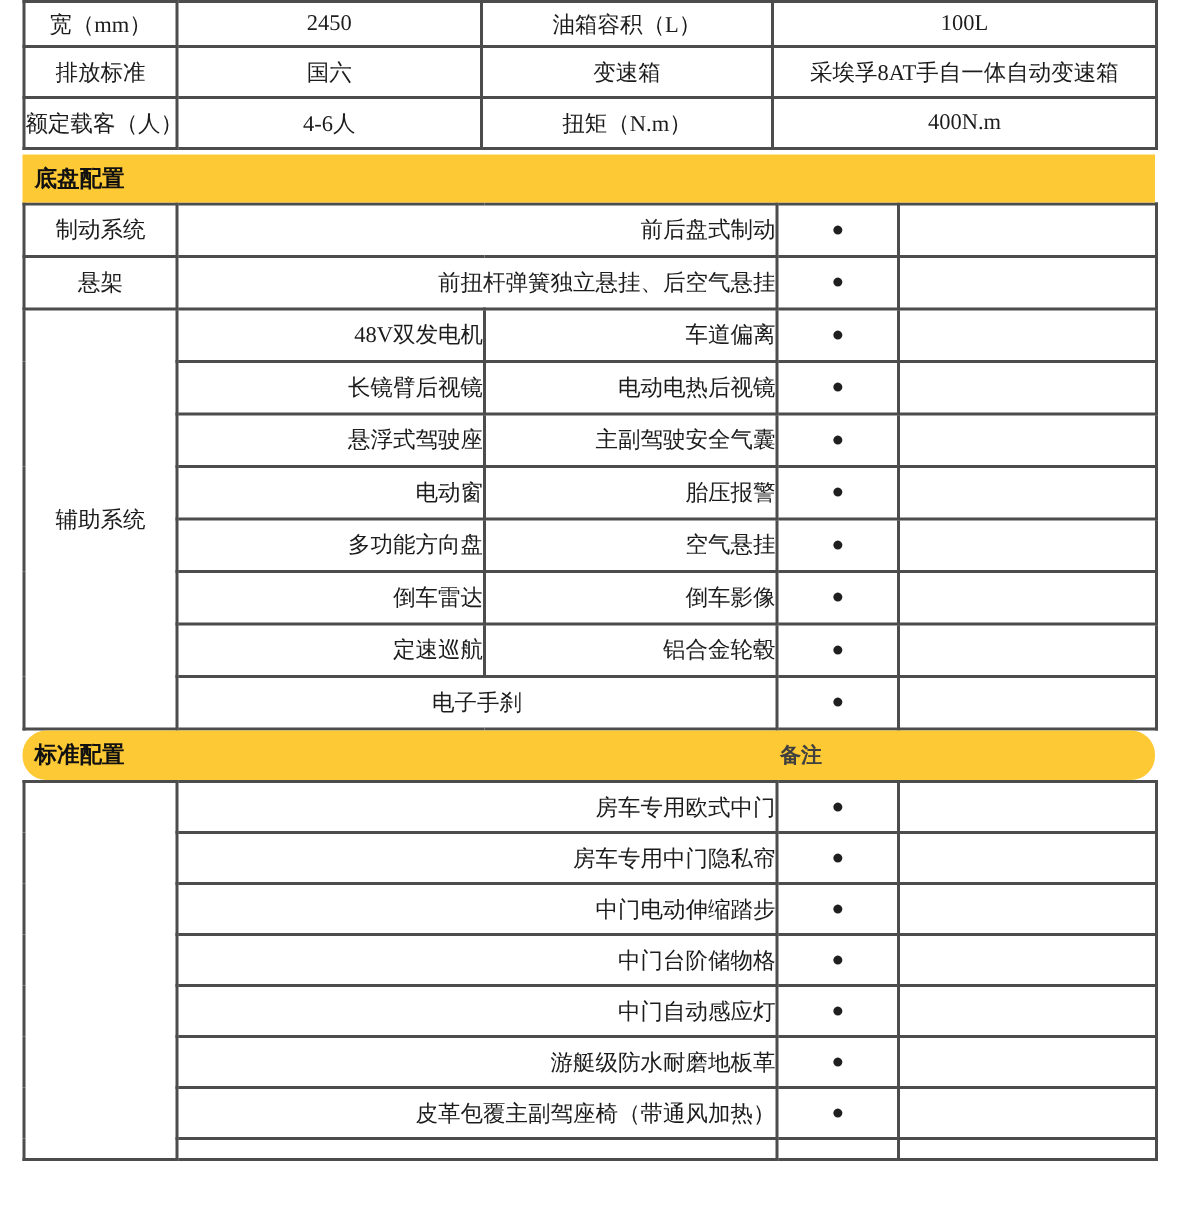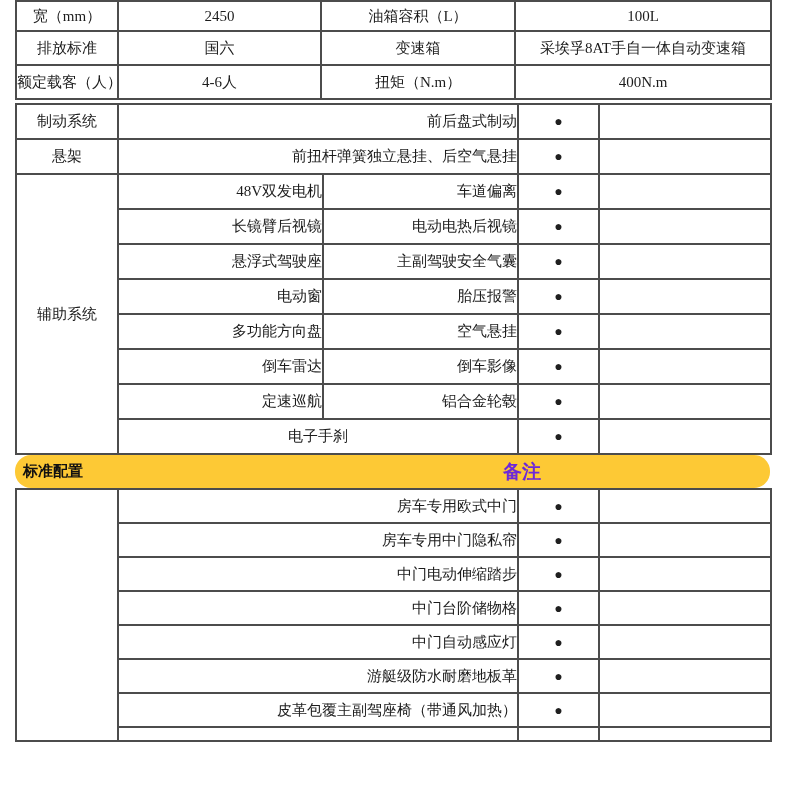--- a/index.html
+++ b/index.html
@@ -38,24 +38,24 @@
     width: 755px; height: 32px;
     background: #fdc935;
     box-sizing: border-box;
     display: flex; align-items: center;
     font-weight: bold; font-size: 15px; color: #111;
     padding-left: 8px;
   }
   .band.tall { height: 33px; border-radius: 16px; }
   .band .notes-head {
     position: absolute;
-    left: 488px; top: 0;
+    left: 505px; top: 0;
     height: 100%;
     display: flex; align-items: center;
-    font-weight: bold; font-size: 19px; color: #6d28d9;
+    font-weight: bold; font-size: 14px; color: #404040;
   }
   .dot {
     display: inline-block;
     font-size: 14px;
     color: #1f1f1f;
     line-height: 1;
   }
 </style>
 </head>
 <body>
@@ -87,20 +87,23 @@
         <td class="cen">额定载客（人）</td>
         <td class="cen">4-6人</td>
         <td class="cen">扭矩（N.m）</td>
         <td class="cen">400N.m</td>
       </tr>
     </tbody>
       </table>
 
     <div class="gap"></div>
 
+    <div class="band">
+      <span>底盘配置</span>
+    </div>
 
     <table class="chassis">
       <colgroup>
           <col style="width:102px">
           <col style="width:205px">
           <col style="width:195px">
           <col style="width:81px">
           <col style="width:172px">
         </colgroup>
       <tbody>

